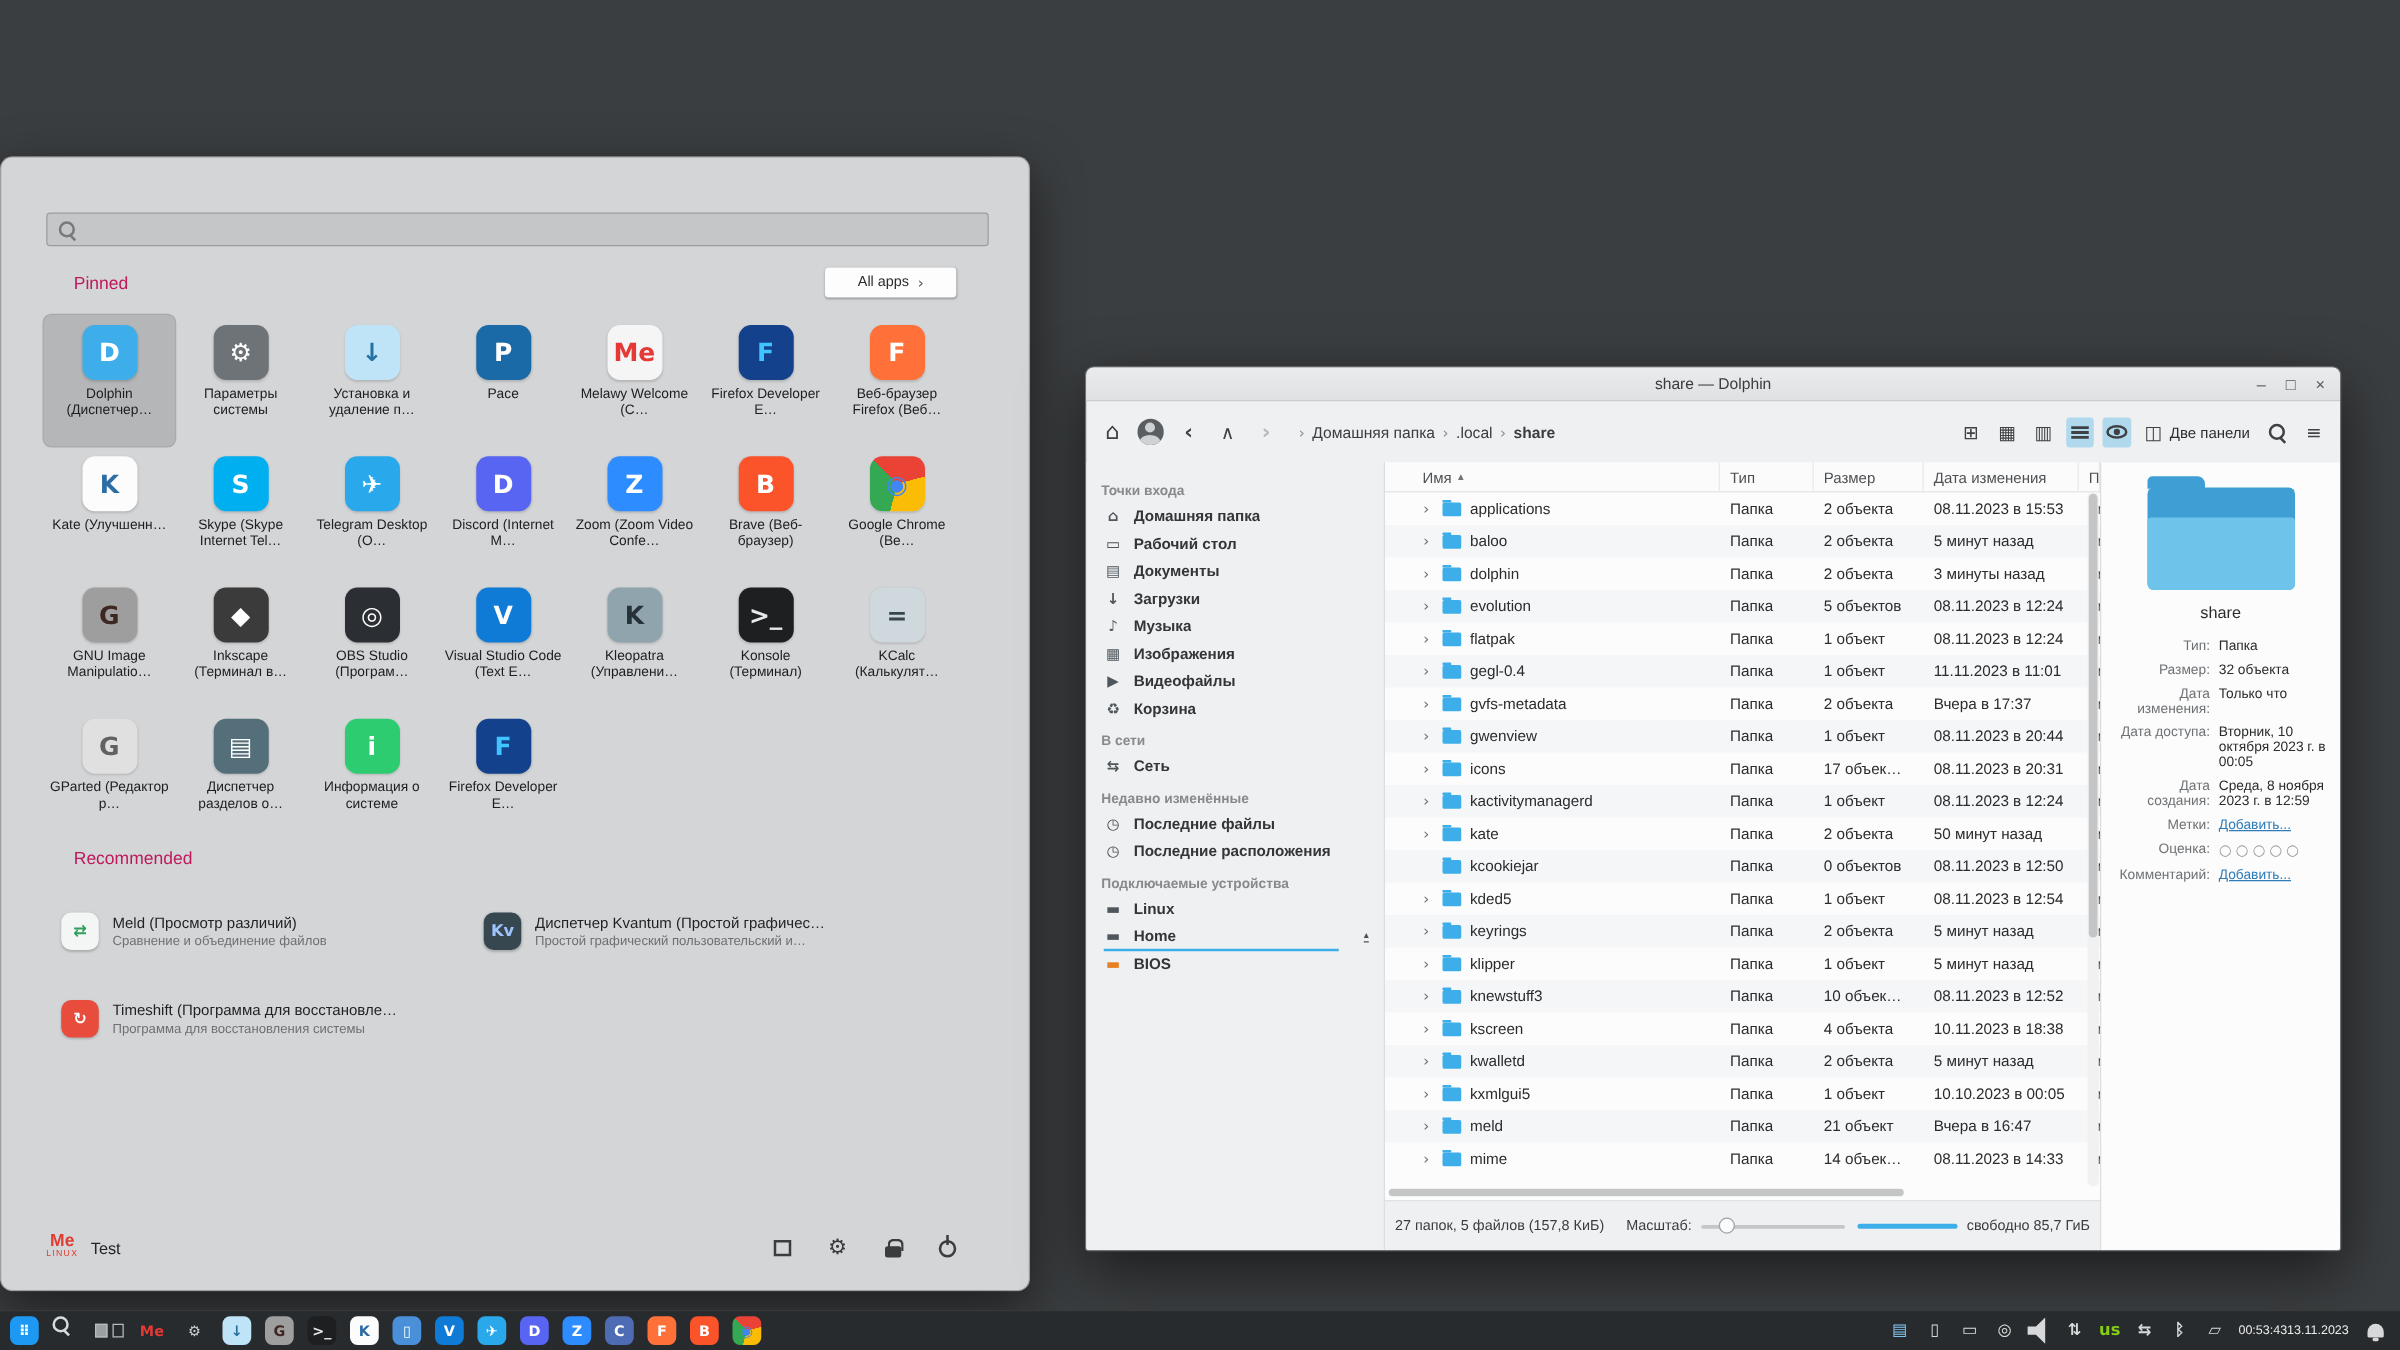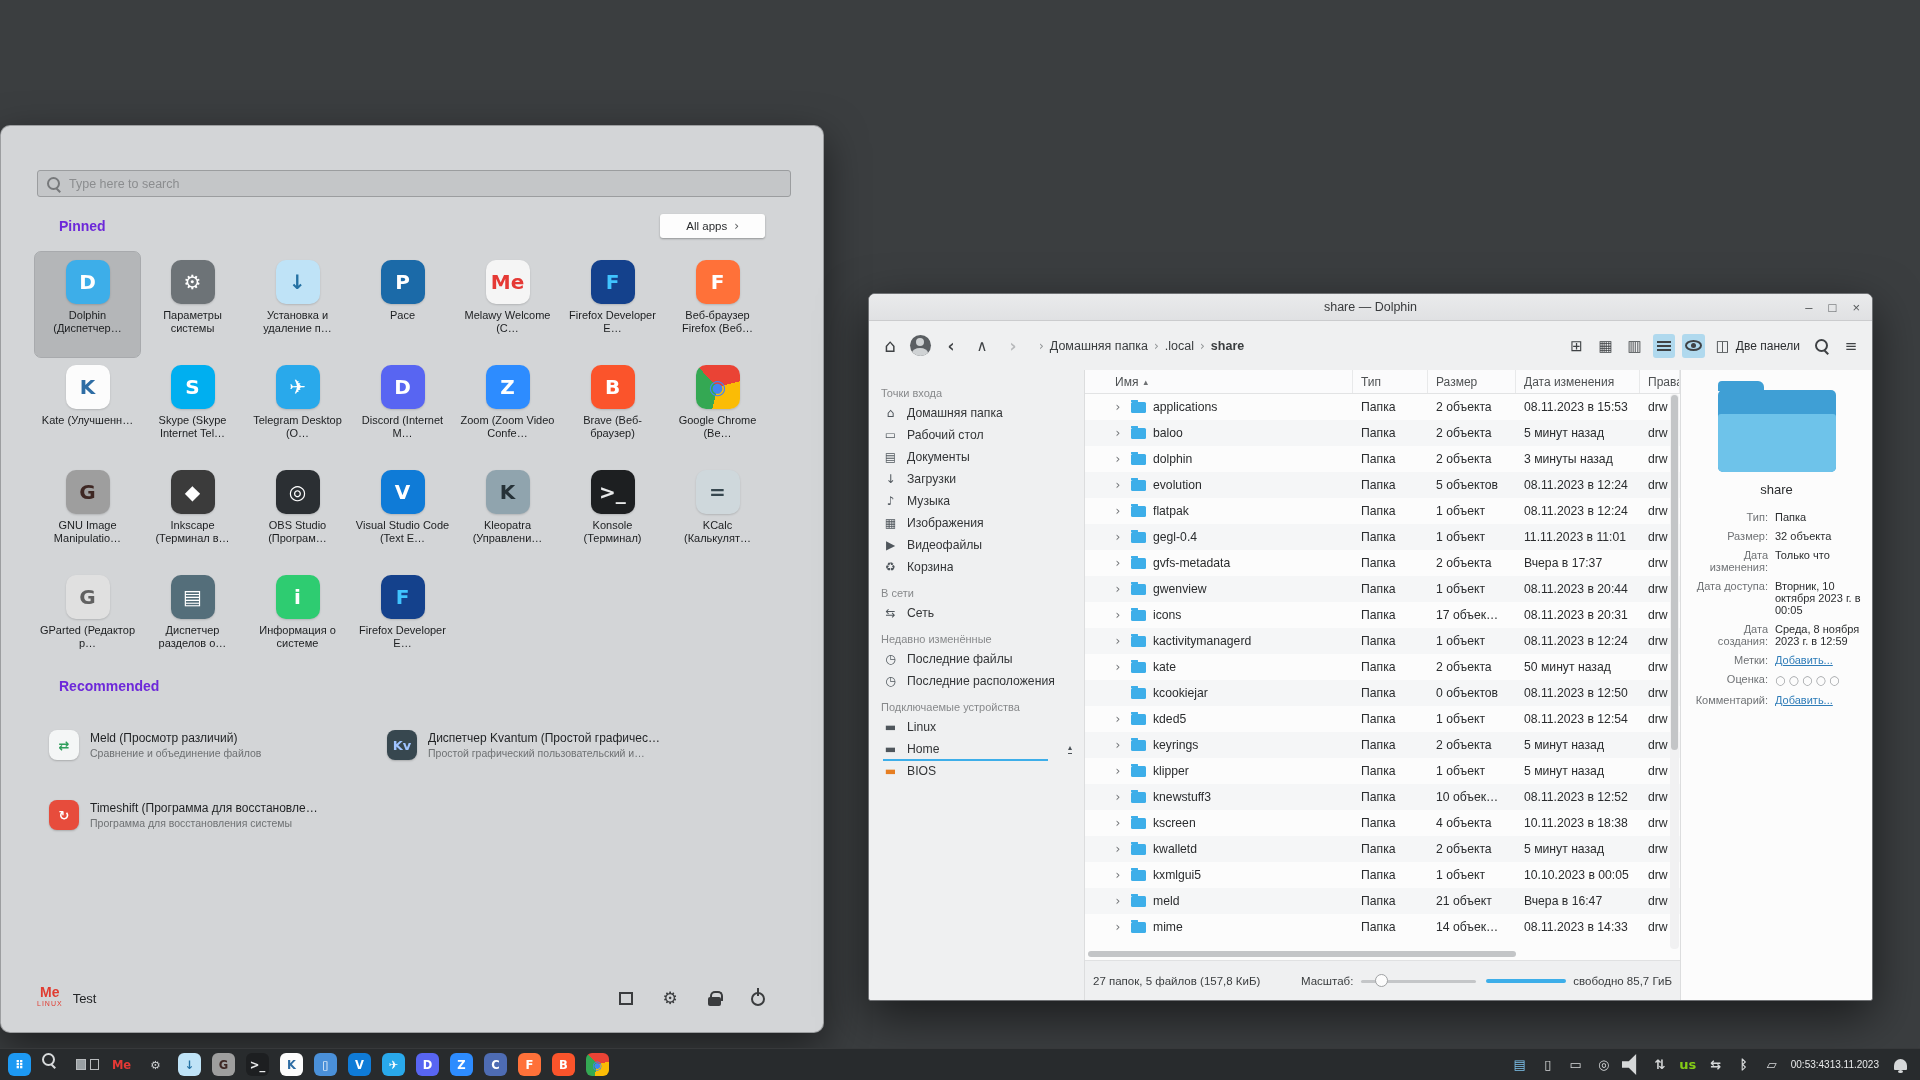--- a/index.html
+++ b/index.html
@@ -35,21 +35,21 @@
   .css-window{display:inline-block;width:14px;height:13px;border:2px solid currentColor;}
 
   
   .launcher{position:absolute;left:0;top:125px;width:824px;height:908px;background:#d3d5d7;border-radius:10px;
     box-shadow:0 14px 40px rgba(0,0,0,.5);border:1px solid rgba(120,122,124,.6);}
   .l-search{position:absolute;left:36px;top:44px;width:754px;height:27px;background:#c4c6c8;border:1px solid #9b9d9f;
     border-radius:3px;display:flex;align-items:center;gap:8px;padding:0 9px;color:#77797b;}
   .l-search input{flex:1;background:transparent;border:none;outline:none;font-size:12.5px;color:#35373a;font-family:inherit;}
   .l-search input::placeholder{color:#8b8d8f;}
   .pinned-row{position:absolute;left:58px;right:58px;top:86px;height:28px;display:flex;justify-content:space-between;align-items:center;}
-  .sec-label{font-size:14px;font-weight:700;color:#6d28d9;}
+  .sec-label{font-size:14px;font-weight:400;color:#be185d;}
   .all-apps{background:#fdfdfd;border:none;border-radius:3px;box-shadow:0 1px 2px rgba(0,0,0,.3);
     font-size:11.5px;color:#2a2c2e;padding:5px 26px;display:flex;align-items:center;gap:7px;cursor:pointer;font-family:inherit;}
   .all-apps .chev{color:#5a5c5e;font-size:12px;}
   .app-grid{position:absolute;left:34px;top:126px;width:735px;display:grid;grid-template-columns:repeat(7,105px);grid-auto-rows:105px;}
   .app-cell{display:flex;flex-direction:column;align-items:center;padding-top:8px;border-radius:6px;cursor:pointer;}
   .app-cell.selected{background:rgba(40,44,46,.18);outline:1px solid rgba(40,44,46,.25);}
   .app-icon{width:44px;height:44px;border-radius:10px;display:flex;align-items:center;justify-content:center;
     font-weight:700;font-size:20px;flex:none;box-shadow:0 1px 2px rgba(0,0,0,.15);}
   .app-label{margin-top:5px;font-size:11px;line-height:13px;height:27px;overflow:hidden;text-align:center;
     color:#1c1e20;width:100%;padding:0 3px;word-break:break-word;}
@@ -85,21 +85,21 @@
   .tb-btn.active{background:rgba(61,174,233,.35);}
   .breadcrumb{display:flex;align-items:center;gap:6px;font-size:12.5px;color:#3a3d3f;margin-left:6px;}
   .crumb-chev{color:#8d9092;font-size:12px;}
   .crumb{cursor:pointer;}
   .crumb:last-child{font-weight:700;}
   .tb-right{margin-left:auto;display:flex;align-items:center;gap:7px;}
   .split-btn{display:flex;align-items:center;gap:6px;font-size:12px;color:#2c2e30;cursor:pointer;padding:0 4px;}
   .split-btn .glyph{font-size:15px;color:#3f4245;}
   .content{position:absolute;left:0;right:0;top:76px;bottom:0;display:flex;}
   
-  .places{width:216px;flex:none;background:#eff0f1;border-right:1px solid #dcddde;padding:8px 0 0;overflow:hidden;}
+  .places{width:239px;flex:none;background:#eff0f1;border-right:1px solid #dcddde;padding:8px 0 0;overflow:hidden;font-weight:bold;}
   .p-header{padding:9px 12px 3px;font-size:11px;color:#87898b;}
   .p-item{position:relative;display:flex;align-items:center;gap:9px;height:22px;padding:0 12px 0 14px;font-size:12.2px;color:#333537;cursor:pointer;}
   .p-icon{width:15px;text-align:center;font-size:12px;color:#4f565c;flex:none;}
   .p-label{white-space:nowrap;overflow:hidden;}
   .eject{display:none;margin-left:auto;font-size:8px;line-height:1;border-bottom:1.5px solid currentColor;padding-bottom:1px;color:#4a5157;cursor:pointer;}
   .p-item.mounted .eject{display:inline-block;}
   .usage{display:none;}
   .p-item.mounted .usage{display:block;position:absolute;left:14px;right:36px;bottom:-1px;height:2px;background:#3daee9;}
   .p-item.bios .p-icon{color:#e67e22;}
   
@@ -147,21 +147,20 @@
     font-family:"DejaVu Sans",sans-serif;font-weight:600;font-size:13px;cursor:pointer;}
   .clock{display:flex;flex-direction:row;align-items:flex-end;line-height:11px;font-size:10px;color:#e9ebec;cursor:pointer;}
   .bell-wrap{width:24px;height:22px;display:flex;align-items:center;justify-content:center;color:#d6d8d9;cursor:pointer;}
 </style>
 </head>
 <body>
 
 <section class="launcher">
   <div class="l-search">
     <span class="css-search"></span>
-    <input type="text" placeholder="Type here to search" style="">
   </div>
   <div class="pinned-row">
     <span class="sec-label">Pinned</span>
     <button class="all-apps">
       <span>All apps</span>
       <span class="chev glyph">›</span>
     </button>
   </div>
   <div class="app-grid">
 

